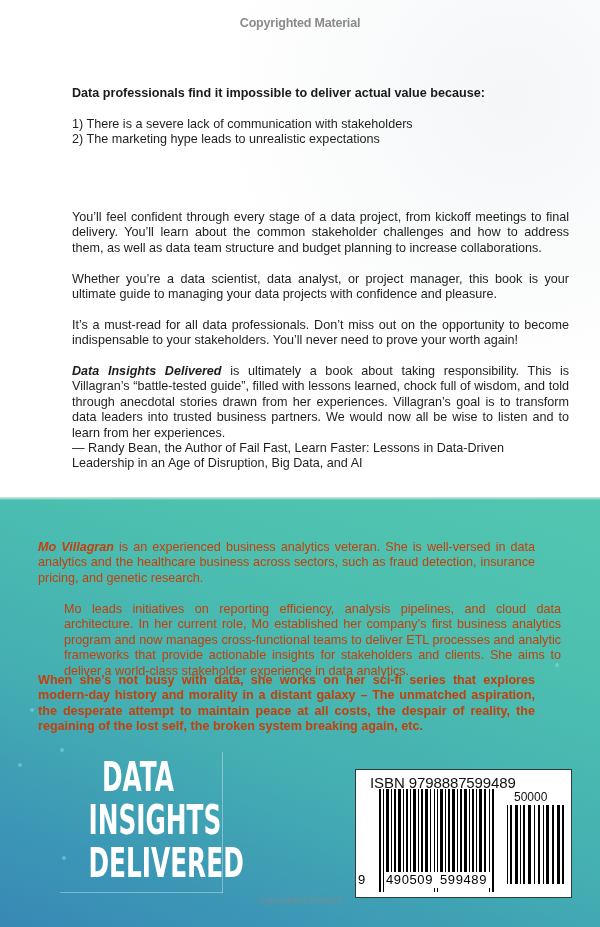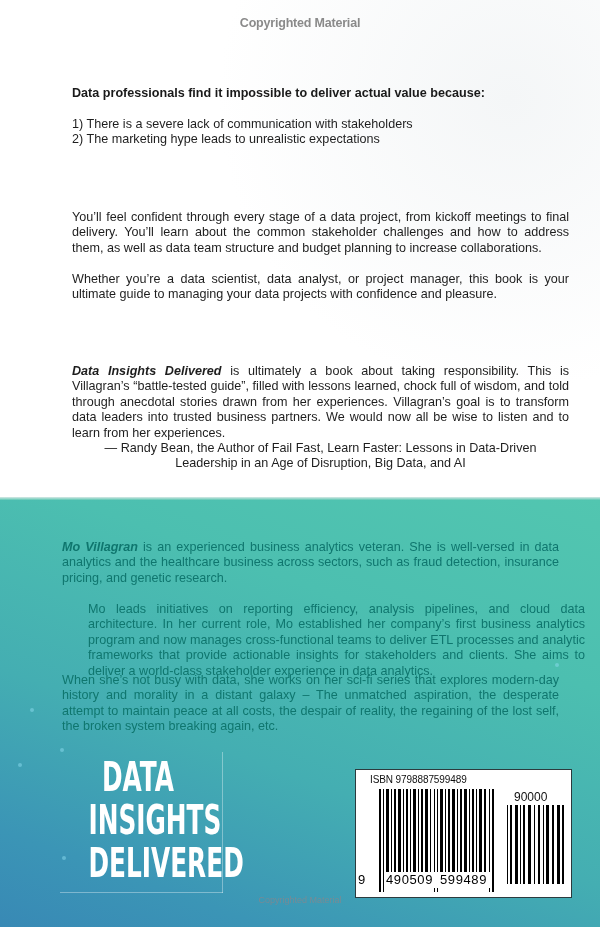--- a/index.html
+++ b/index.html
@@ -29,23 +29,23 @@
 
   .bottom {
     position: absolute; left: 0; top: 498px; width: 600px; height: 429px;
     background: linear-gradient(200deg, #52c6b0 0%, #4cbfb0 30%, #44aeb2 60%, #3b95b6 85%, #3889b5 100%);
   }
   .bottom-shadow {
     position: absolute; left: 0; top: 497px; width: 600px; height: 3px;
     background: linear-gradient(#d9e9e6, #5dc7b3);
   }
   .bio {
-    position: absolute; left: 62px; width: 497px;
+    position: absolute; left: 38px; width: 497px;
     font-family: "Liberation Sans", sans-serif;
-    font-size: 12.6px; line-height: 15.4px; color: #0f766e;
+    font-size: 12.6px; line-height: 15.4px; color: #c2410c;
     text-align: justify;
   }
   .bio p { margin: 0; }
 
   .title-frame-v {
     position: absolute; left: 222px; top: 752px; width: 1px; height: 141px;
     background: rgba(255,255,255,0.35);
   }
   .title-frame-h {
     position: absolute; left: 60px; top: 892px; width: 163px; height: 1px;
@@ -64,21 +64,21 @@
     position: absolute; width: 4px; height: 4px; border-radius: 50%;
     background: rgba(140, 220, 240, 0.5);
   }
 
   .barcode-box {
     position: absolute; left: 355px; top: 769px; width: 217px; height: 129px;
     background: #ffffff; border: 1px solid #2c3b3e; box-sizing: border-box;
   }
   .isbn-label {
     position: absolute; left: 14px; top: 4px;
-    font-family: "Liberation Sans", sans-serif; font-size: 10px; color: #111;
+    font-family: "Liberation Sans", sans-serif; font-size: 15px; color: #111;
     letter-spacing: -0.1px;
   }
   .bars-main { position: absolute; left: 23px; top: 19px; height: 103px; width: 116px; }
   .bars-addon { position: absolute; left: 151px; top: 35px; height: 79px; width: 57px; }
   .bar { position: absolute; top: 0; background: #000; }
   .price {
     position: absolute; left: 158px; top: 20px;
     font-family: "Liberation Sans", sans-serif; font-size: 12px; color: #111;
   }
   .digits {
@@ -107,26 +107,29 @@
 
 
   <div class="text-block" style="top:272px;">
     <p>Whether you’re a data scientist, data analyst, or project manager, this book is your ultimate guide to managing your data projects with confidence and pleasure.</p>
   </div>
 
   <div class="text-block" style="top:210px;">
     <p>You’ll feel confident through every stage of a data project, from kickoff meetings to final delivery. You’ll learn about the common stakeholder challenges and how to address them, as well as data team structure and budget planning to increase collaborations.</p>
   </div>
 
+  <div class="text-block" style="top:318px;">
+    <p>It’s a must-read for all data professionals. Don’t miss out on the opportunity to become indispensable to your stakeholders. You’ll never need to prove your worth again!</p>
+  </div>
 
   <div class="text-block" style="top:364px;">
     <p><span class="bold-italic">Data Insights Delivered</span><span> is ultimately a book about taking responsibility. This is Villagran’s “battle-tested guide”, filled with lessons learned, chock full of wisdom, and told through anecdotal stories drawn from her experiences. Villagran’s goal is to transform data leaders into trusted business partners. We would now all be wise to listen and to learn from her experiences.</span></p>
   </div>
 
-  <div class="text-block" style="top:441px; text-align:center;">
+  <div class="text-block" style="top:441px; text-align:left;">
     <p>— Randy Bean, the Author of Fail Fast, Learn Faster: Lessons in Data-Driven Leadership in an Age of Disruption, Big Data, and AI</p>
   </div>
 </div>
 
 <div class="bottom">
   <span class="dot" style="left:30px; top:210px;"></span>
   <span class="dot" style="left:18px; top:265px;"></span>
   <span class="dot" style="left:60px; top:250px;"></span>
   <span class="dot" style="left:62px; top:358px;"></span>
   <span class="dot" style="left:555px; top:165px;"></span>
@@ -134,21 +137,21 @@
 <div class="bottom-shadow"></div>
 
 <div class="bio" style="top:540px;">
   <p><span class="bold-italic">Mo Villagran</span><span> is an experienced business analytics veteran. She is well-versed in data analytics and the healthcare business across sectors, such as fraud detection, insurance pricing, and genetic research.</span></p>
 </div>
 
 <div class="bio" style="top:602px;margin-left:26px;">
   <p>Mo leads initiatives on reporting efficiency, analysis pipelines, and cloud data architecture. In her current role, Mo established her company’s first business analytics program and now manages cross-functional teams to deliver ETL processes and analytic frameworks that provide actionable insights for stakeholders and clients. She aims to deliver a world-class stakeholder experience in data analytics.</p>
 </div>
 
-<div class="bio" style="top:673px;">
+<div class="bio" style="top:673px;font-weight:bold;">
   <p>When she’s not busy with data, she works on her sci-fi series that explores modern-day history and morality in a distant galaxy – The unmatched aspiration, the desperate attempt to maintain peace at all costs, the despair of reality, the regaining of the lost self, the broken system breaking again, etc.</p>
 </div>
 
 <div class="title-frame-v"></div>
 <div class="title-frame-h"></div>
 
 <div class="title">
   <div>DATA</div>
   <div>INSIGHTS</div>
   <div>DELIVERED</div>
@@ -185,21 +188,21 @@
     <span class="bar" style="left:97px;width:1px;height:84px"></span>
     <span class="bar" style="left:100px;width:3px;height:84px"></span>
     <span class="bar" style="left:105px;width:2px;height:84px"></span>
     <span class="bar" style="left:110px;width:1px;height:103px"></span>
     <span class="bar" style="left:113px;width:2px;height:103px"></span>
   </div>
   <div class="digits" style="left:2px; width:12px;">9</div>
   <div class="digits" style="left:30px; width:52px; letter-spacing:0.6px;">490509</div>
   <div class="digits" style="left:84px; width:52px; letter-spacing:0.6px;">599489</div>
 
-  <div class="price">90000</div>
+  <div class="price">50000</div>
   <div class="bars-addon">
     <span class="bar" style="left:0px;width:1px;height:79px"></span>
     <span class="bar" style="left:3px;width:2px;height:79px"></span>
     <span class="bar" style="left:8px;width:3px;height:79px"></span>
     <span class="bar" style="left:13px;width:1px;height:79px"></span>
     <span class="bar" style="left:16px;width:2px;height:79px"></span>
     <span class="bar" style="left:21px;width:3px;height:79px"></span>
     <span class="bar" style="left:27px;width:1px;height:79px"></span>
     <span class="bar" style="left:31px;width:2px;height:79px"></span>
     <span class="bar" style="left:36px;width:1px;height:79px"></span>

